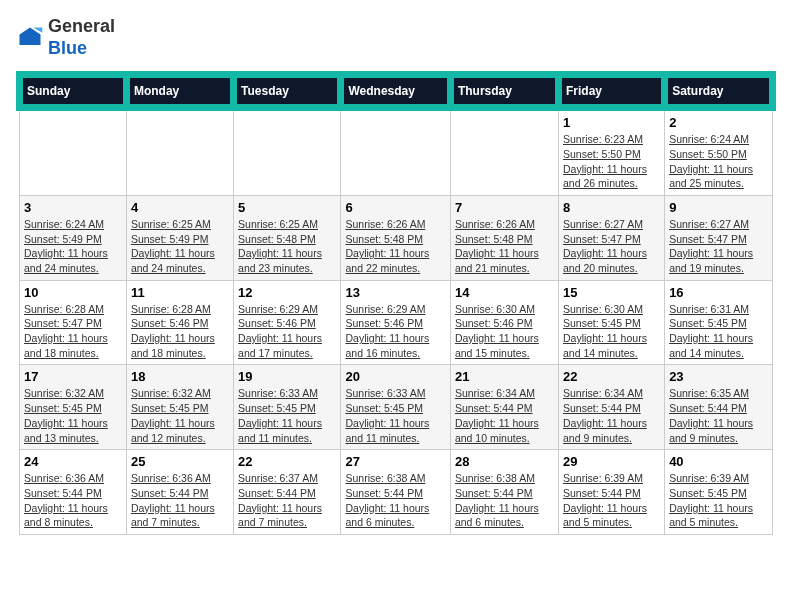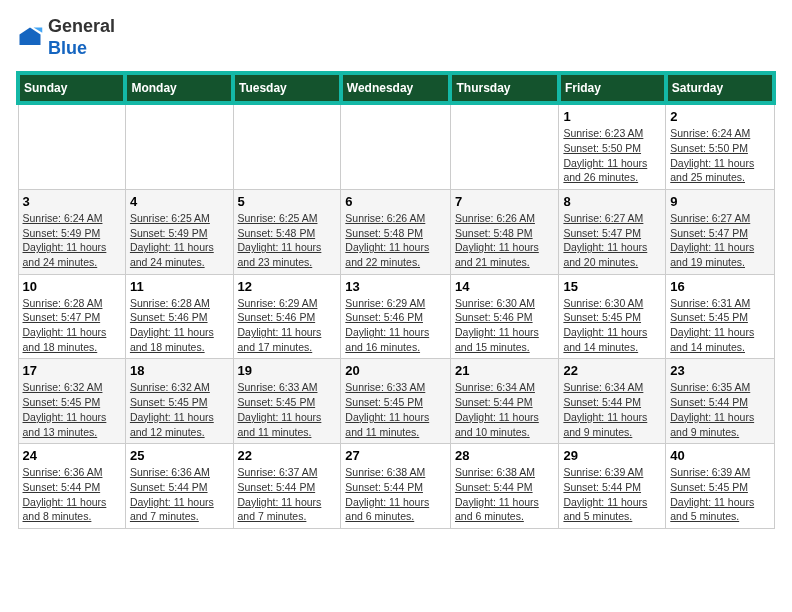--- a/index.html
+++ b/index.html
@@ -44,27 +44,27 @@
     .location {
       font-size: 15px;
       color: #555;
     }
     table {
       width: 100%;
       border-collapse: collapse;
       font-size: 11px;
     }
     thead tr th {
-      background-color: #14532d;
+      background-color: #0f172a;
       color: #fff;
       padding: 6px 4px;
       text-align: left;
       font-size: 12px;
       font-weight: bold;
-      border: 4px solid #14b8a6;
+      border: 7px solid #14b8a6;
     }
     tbody tr td {
       border: 1px solid #ccc;
       vertical-align: top;
       padding: 4px;
       width: 113px;
       min-height: 80px;
       background: #fff;
     }
     tbody tr:nth-child(even) td {

